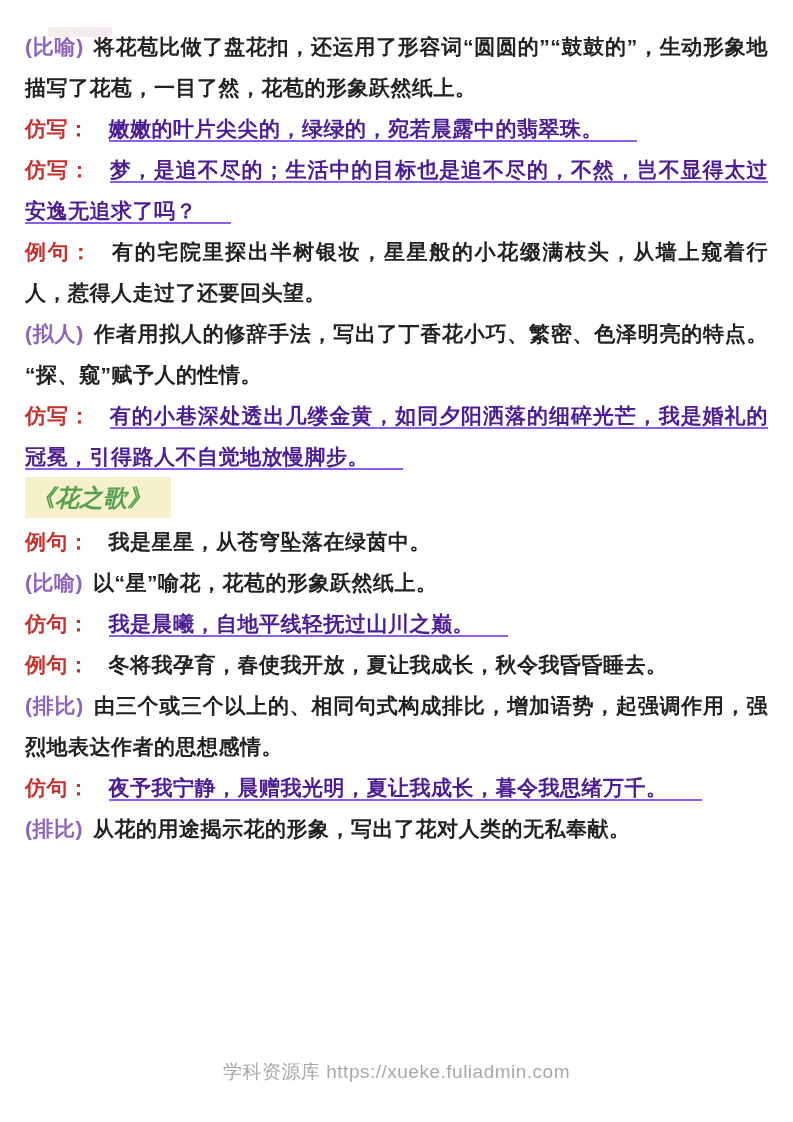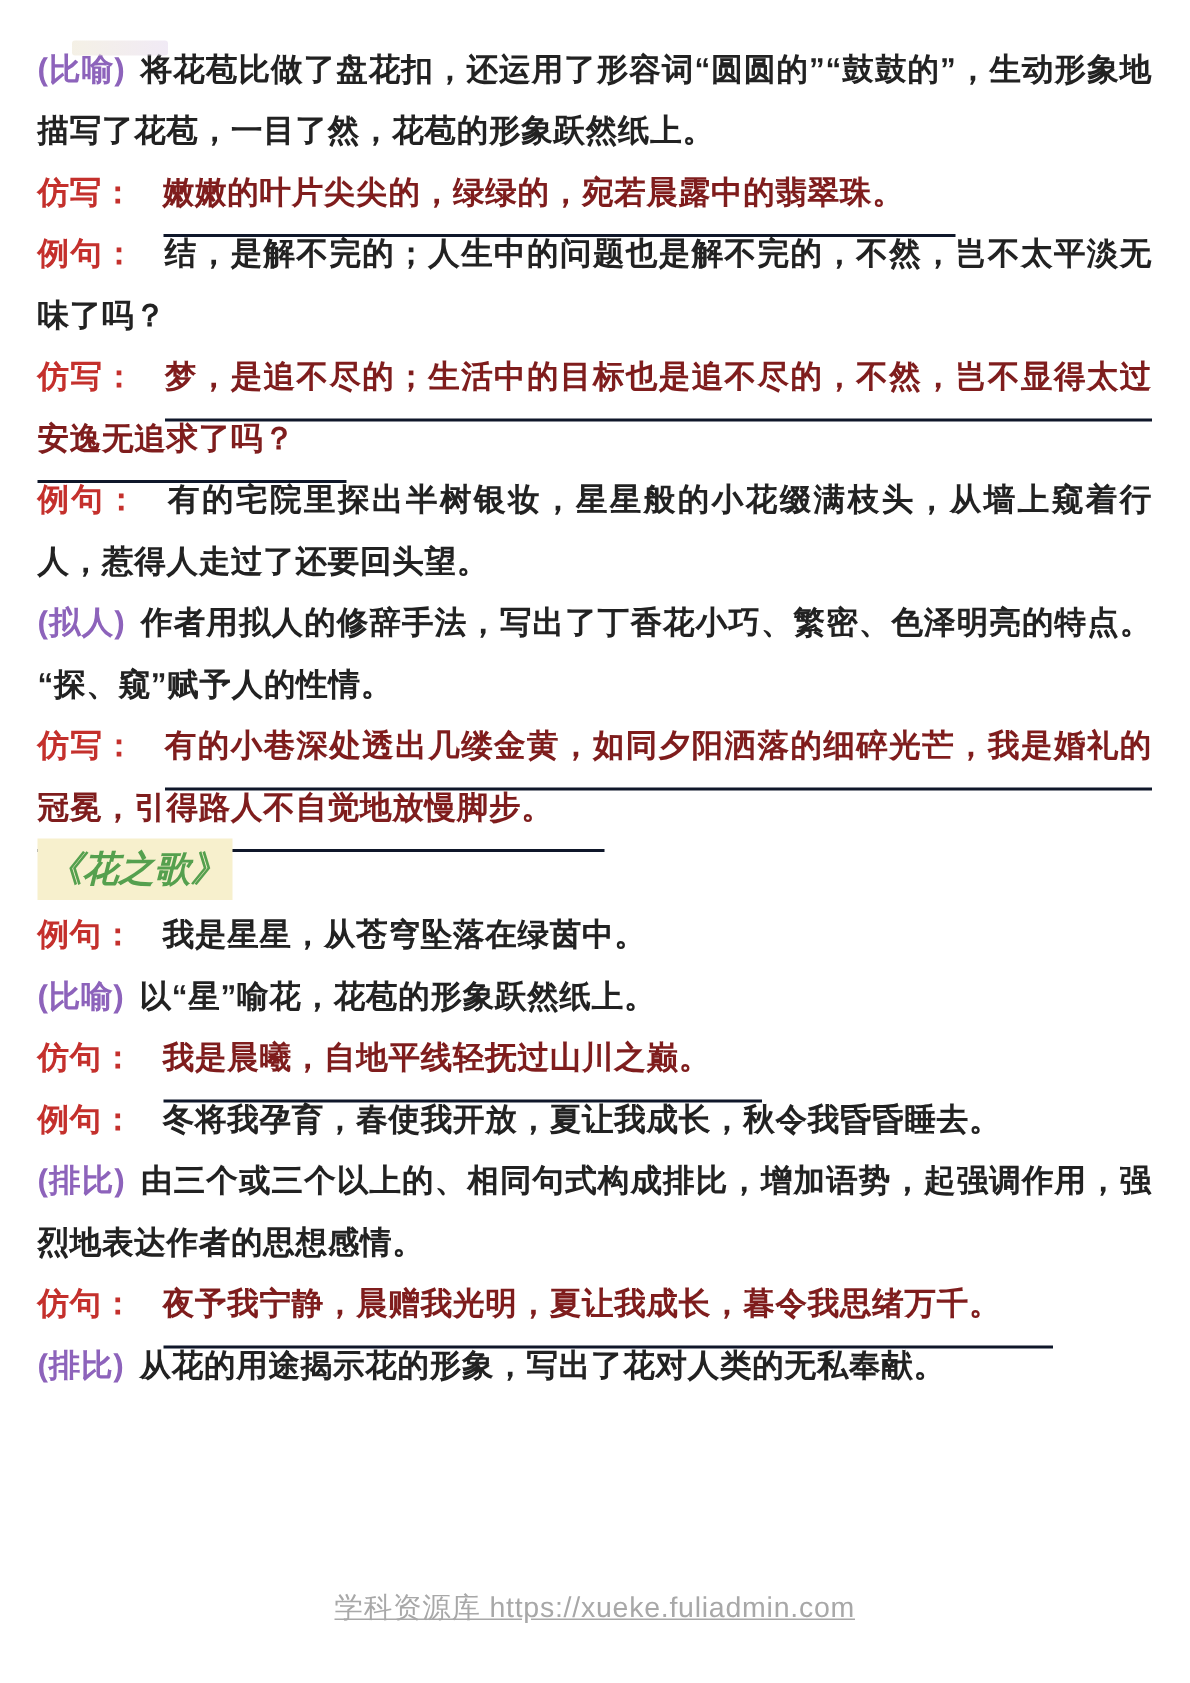--- a/index.html
+++ b/index.html
@@ -24,48 +24,47 @@
   p.para {
     margin: 0;
     line-height: 41px;
     text-align: justify;
     letter-spacing: 0.5px;
   }
   .lbl { white-space: nowrap; }
   .lbl-purple { color: #8d63bb; margin-right: 10px; }
   .lbl-red    { color: #c4302c; margin-right: 19px; }
   .mimic-text {
-    color: #7f1d1d;
-    border-bottom: 2px solid #0f172a;
+    color: #4c1d95;
+    border-bottom: 2px solid #8b5cf6;
     padding-right: 34px;
-    padding-bottom: 16px;
+    padding-bottom: 0;
   }
   p.section-title-row { margin: 0; line-height: 44px; }
   .section-title {
     display: inline-block;
     background: #f7f0cd;
     color: #55a04e;
     font-style: italic;
     font-weight: bold;
     font-size: 24px;
     line-height: 30px;
-    padding: 6px 4px 5px 6px;
+    padding: 6px 20px 5px 6px;
   }
   .watermark {
     position: absolute;
     top: 1059px;
     left: 50%;
     transform: translateX(-50%);
     z-index: -1;
     color: #a8a8a8;
     font-size: 19px;
     font-weight: 400;
     letter-spacing: 0.5px;
     white-space: nowrap;
-    text-decoration: underline;
   }
   .page-top-remnant {
     position: absolute;
     top: 27px;
     left: 48px;
     width: 64px;
     height: 10px;
     background: linear-gradient(90deg, #efe9d8, #e9dff0);
     opacity: 0.65;
     border-radius: 2px;
@@ -75,21 +74,20 @@
 <body>
 
 <div class="page">
 
   <div class="page-top-remnant"></div>
 
   <p class="para"><span class="lbl lbl-purple">(比喻)</span><span class="body-text">将花苞比做了盘花扣，还运用了形容词“圆圆的”“鼓鼓的”，生动形象地描写了花苞，一目了然，花苞的形象跃然纸上。</span></p>
 
   <p class="para"><span class="lbl lbl-red">仿写：</span><span class="mimic-text">嫩嫩的叶片尖尖的，绿绿的，宛若晨露中的翡翠珠。</span></p>
 
-  <p class="para"><span class="lbl lbl-red">例句：</span><span class="body-text">结，是解不完的；人生中的问题也是解不完的，不然，岂不太平淡无味了吗？</span></p>
 
 
   <p class="para"><span class="lbl lbl-red">仿写：</span><span class="mimic-text">梦，是追不尽的；生活中的目标也是追不尽的，不然，岂不显得太过安逸无追求了吗？</span></p>
 
   <p class="para"><span class="lbl lbl-red">例句：</span><span class="body-text">有的宅院里探出半树银妆，星星般的小花缀满枝头，从墙上窥着行人，惹得人走过了还要回头望。</span></p>
 
   <p class="para"><span class="lbl lbl-purple">(拟人)</span><span class="body-text">作者用拟人的修辞手法，写出了丁香花小巧、繁密、色泽明亮的特点。“探、窥”赋予人的性情。</span></p>
 
   <p class="para"><span class="lbl lbl-red">仿写：</span><span class="mimic-text">有的小巷深处透出几缕金黄，如同夕阳洒落的细碎光芒，我是婚礼的冠冕，引得路人不自觉地放慢脚步。</span></p>
 

